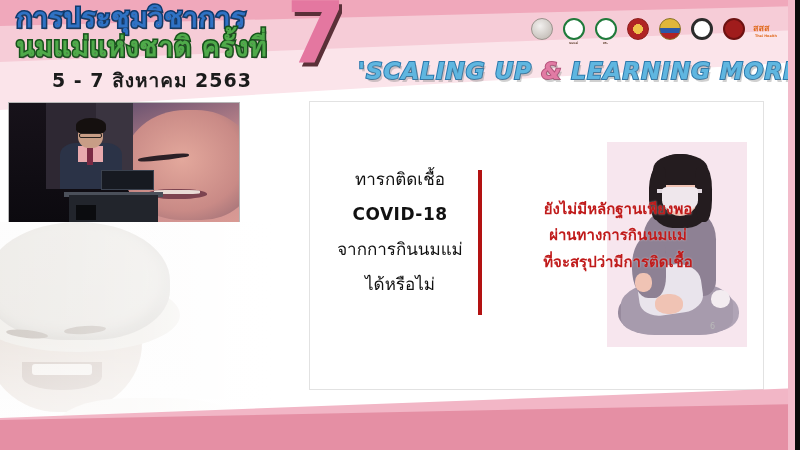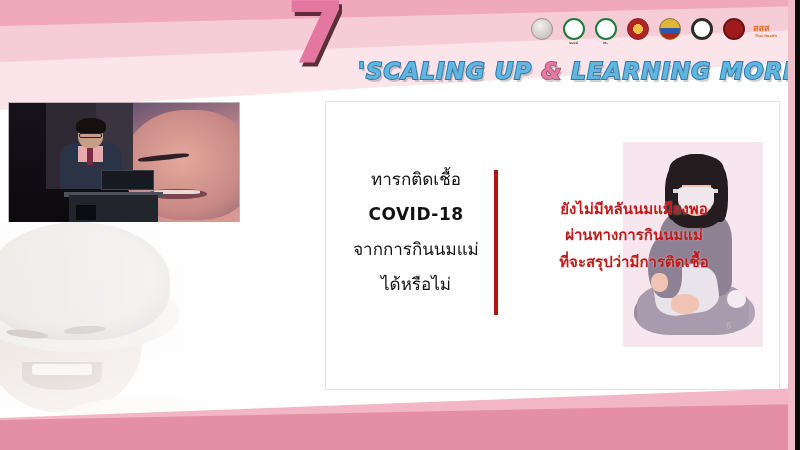--- a/index.html
+++ b/index.html
@@ -189,21 +189,21 @@
     background:#efe9e4; border-radius:3px; }
   .bp-body { position:absolute; left:60px; top:176px; width:180px; height:60px;
     background:#f2efeb; border-radius:40% 40% 0 0; }
   .bp-fade { position:absolute; inset:0;
     background:linear-gradient(90deg, rgba(255,255,255,.34) 0%, rgba(255,255,255,.55) 55%, rgba(255,255,255,.95) 86%, #fff 100%); }
   .bp-fade2 { position:absolute; inset:0;
     background:linear-gradient(180deg, rgba(255,255,255,.30) 0%, rgba(255,255,255,.25) 60%, rgba(255,255,255,.6) 100%); }
 
   
   .card {
-    position:absolute; left:325px; top:101px; width:455px; height:289px;
+    position:absolute; left:309px; top:101px; width:455px; height:289px;
     background:#ffffff; border:1px solid #e2e2e2;
   }
   .q-block {
     position:absolute; left:10px; top:60px; width:160px;
     text-align:center; color:#111;
     font-size:17px; line-height:2.05;
   }
   .q-line { white-space:nowrap; }
   .q-covid { font-weight:bold; letter-spacing:0.5px; }
   .divider {
@@ -308,20 +308,25 @@
     <div class="bp-hat"></div>
     <div class="bp-eyeL"></div>
     <div class="bp-eyeR"></div>
     <div class="bp-mouth"></div>
     <div class="bp-teeth"></div>
     <div class="bp-body"></div>
     <div class="bp-fade"></div>
     <div class="bp-fade2"></div>
   </div>
 
+  <div class="hdr-thai">
+    <div class="hdr-line hdr-l1">การประชุมวิชาการ</div>
+    <div class="hdr-line hdr-l2">นมแม่แห่งชาติ ครั้งที่</div>
+    <div class="hdr-date">5 - 7 สิงหาคม 2563</div>
+  </div>
 
   <div class="big-seven">7</div>
 
   <div class="tagline">
     <span>'SCALING UP </span><span class="amp">&amp;</span><span> LEARNING MORE'</span>
   </div>
 
   <div class="logos">
     <div class="logo">
       <div class="disc" style="background:radial-gradient(circle at 40% 35%, #f2f0ee, #b9b2ab);border:1px solid #9a938c"></div>
@@ -385,21 +390,21 @@
       <div class="il-baby-blanket"></div>
       <div class="il-baby-head"></div>
       <div class="il-baby-hair"></div>
       <div class="il-armL"></div>
       <div class="il-hand2"></div>
       <div class="il-hand"></div>
       <div class="il-foot"></div>
     </div>
 
     <div class="a-block">
-      <div class="a-line">ยังไม่มีหลันนมแมียงพอ</div>
+      <div class="a-line">ยังไม่มีหลักฐานเพียงพอ</div>
       <div class="a-line">ผ่านทางการกินนมแม่</div>
       <div class="a-line">ที่จะสรุปว่ามีการติดเชื้อ</div>
     </div>
 
     <div class="slide-no">6</div>
   </div>
 
   <div class="band-bottom-light"></div>
   <div class="band-bottom-dark"></div>
   <div class="band-right"></div>

